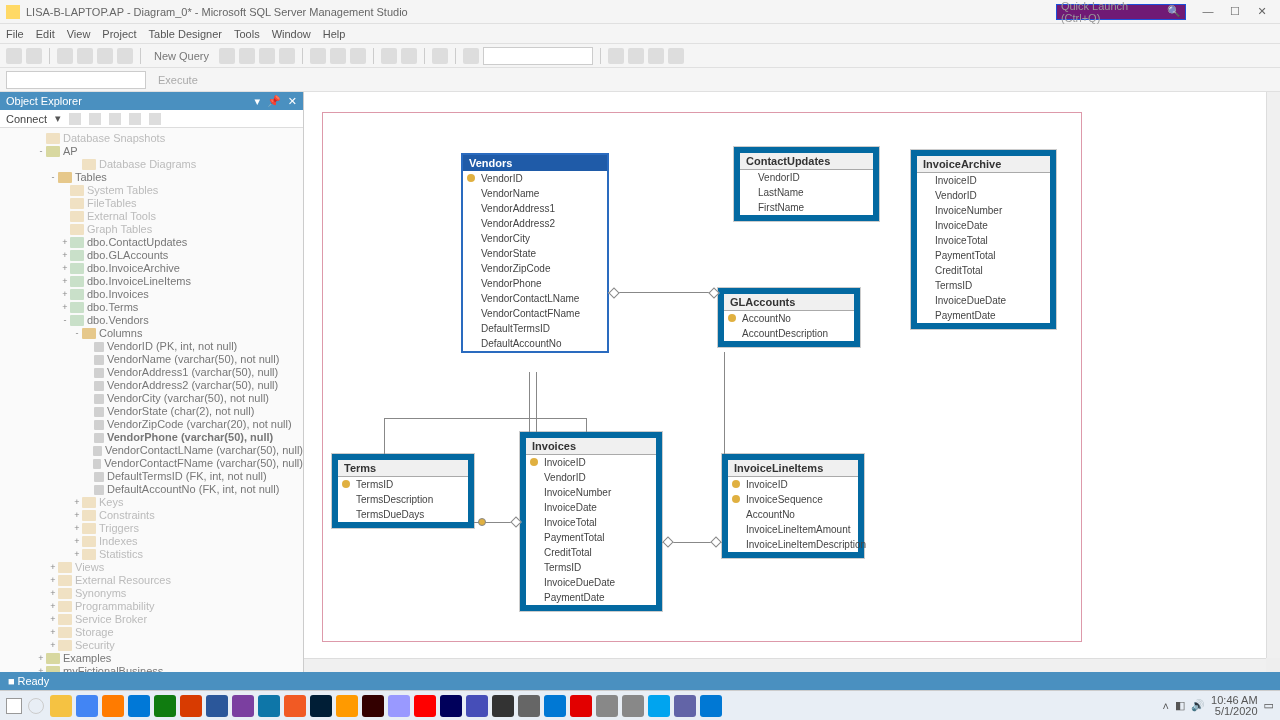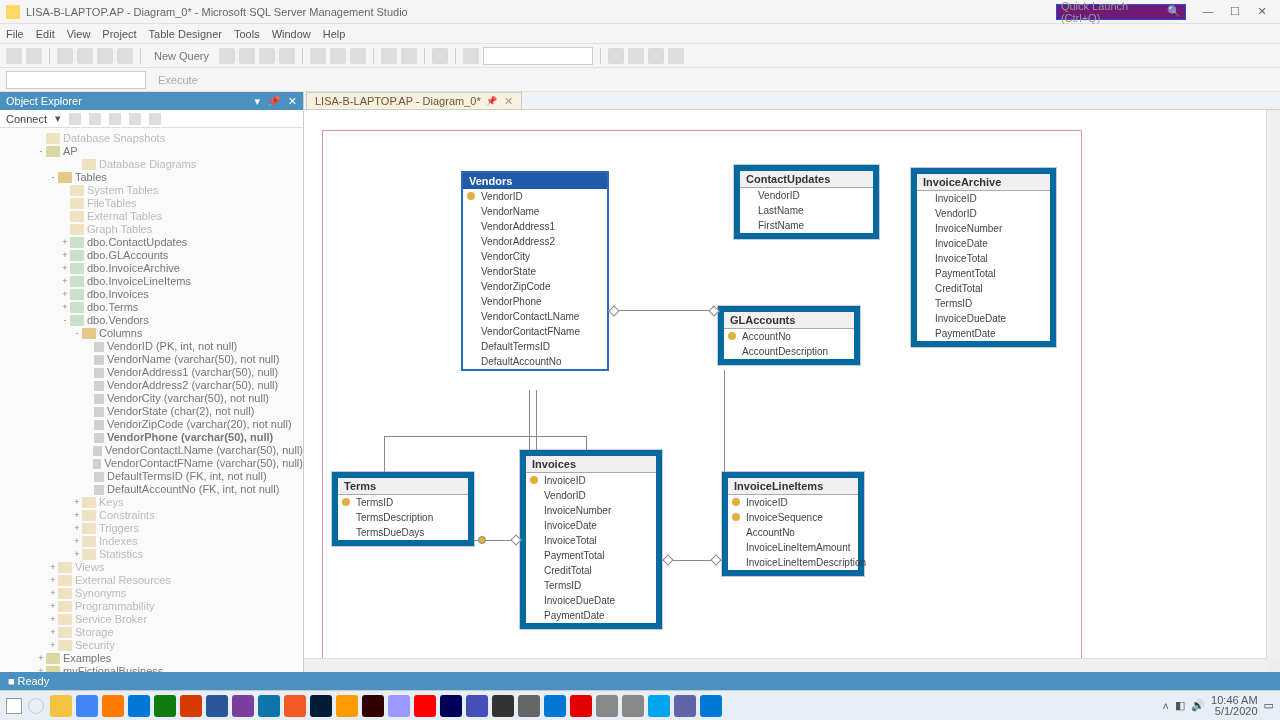--- a/index.html
+++ b/index.html
@@ -201,21 +201,21 @@
           <span>System Tables</span>
         </div>
         <div class="tree-node dim" style="padding-left: 60px;">
           <span class="exp"></span>
           <span class="ico"></span>
           <span>FileTables</span>
         </div>
         <div class="tree-node dim" style="padding-left: 60px;">
           <span class="exp"></span>
           <span class="ico"></span>
-          <span>External Tables</span>
+          <span>External Tools</span>
         </div>
         <div class="tree-node dim" style="padding-left: 60px;">
           <span class="exp"></span>
           <span class="ico"></span>
           <span>Graph Tables</span>
         </div>
         <div class="tree-node" style="padding-left: 60px;">
           <span class="exp">+</span>
           <span class="ico ico-tbl"></span>
           <span>dbo.ContactUpdates</span>
@@ -382,27 +382,20 @@
         </div>
         <div class="tree-node" style="padding-left: 36px;">
           <span class="exp">+</span>
           <span class="ico ico-db"></span>
           <span>myFictionalBusiness</span>
         </div>
       </div>
   </div>
 
   <div class="doc-area">
-    <div class="doc-tabs">
-      <div class="doc-tab">
-        <span>LISA-B-LAPTOP.AP - Diagram_0*</span>
-        <span class="pin">📌</span>
-        <span class="close">✕</span>
-      </div>
-    </div>
     <div class="canvas" id="canvas">
       <div class="page-outline"></div>
 
       <div class="entity sel" style="left:158px; top:62px; width:146px;">
         <div class="ehead">Vendors</div>
         <div id="ent-vendors">
             <div class="erow key">VendorID</div>
             <div class="erow">VendorName</div>
             <div class="erow">VendorAddress1</div>
             <div class="erow">VendorAddress2</div>

